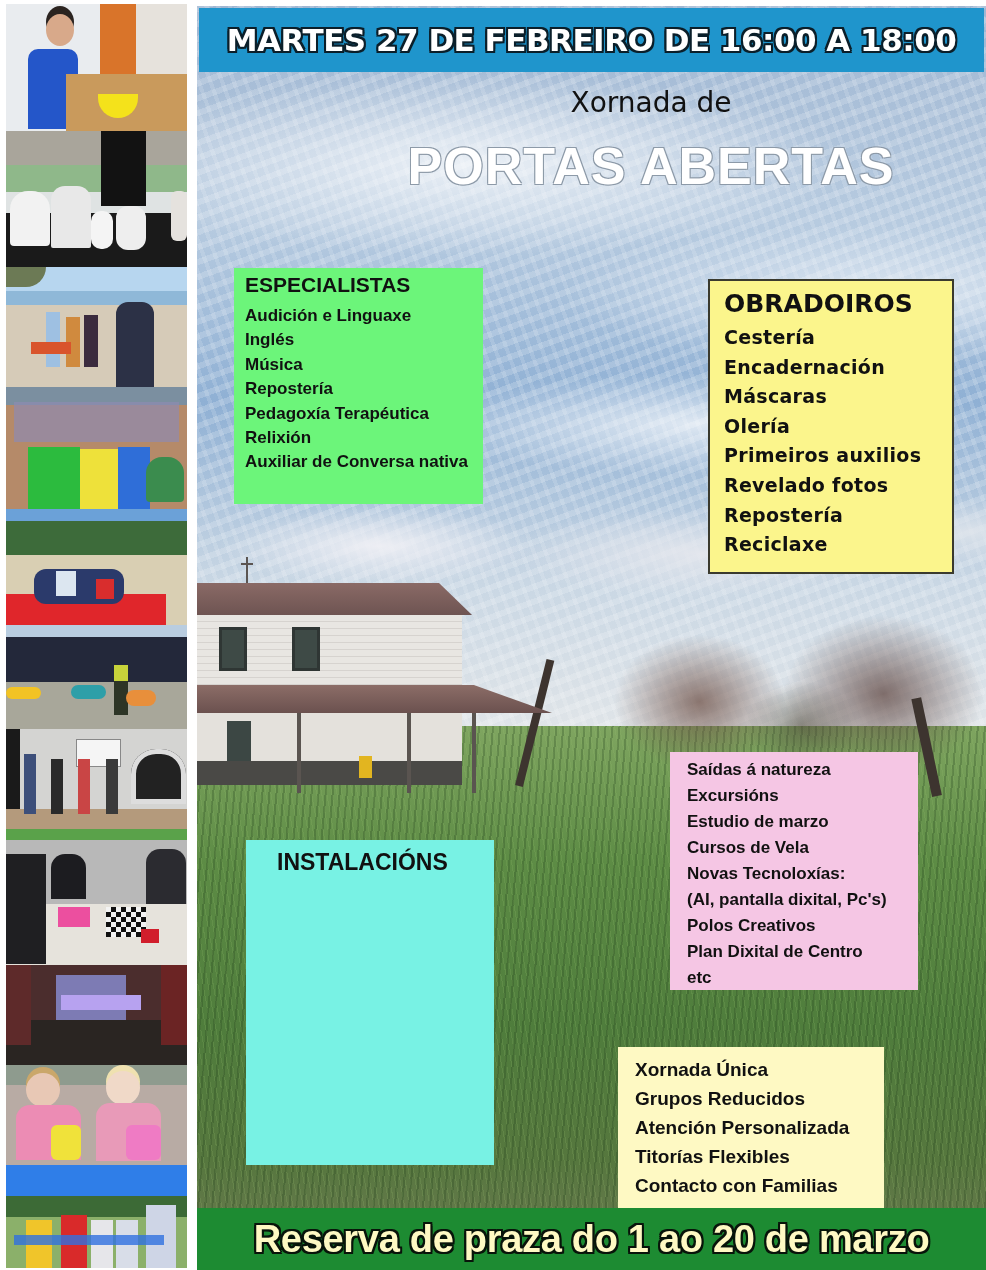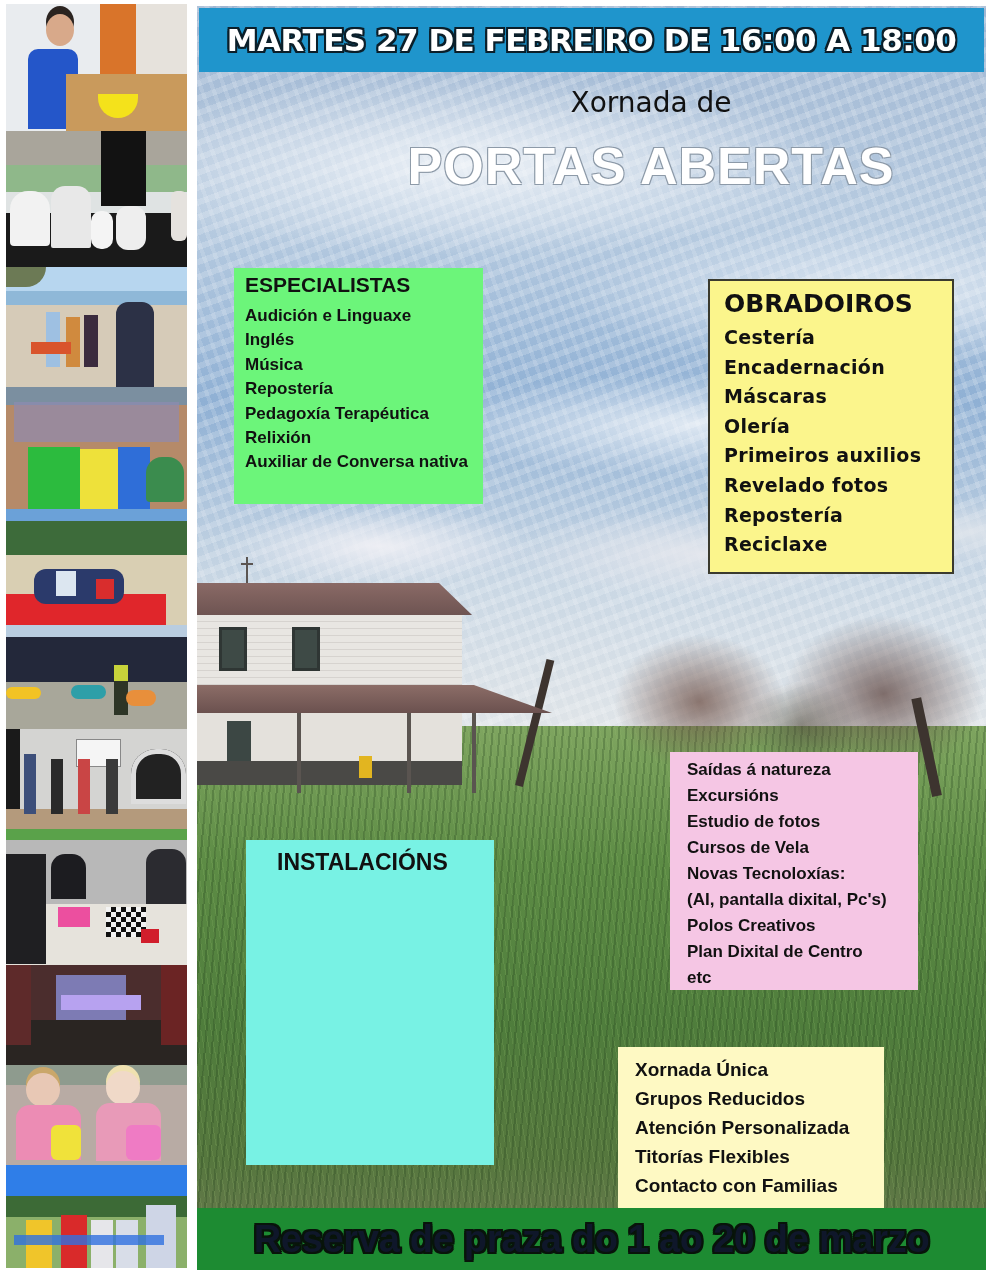--- a/index.html
+++ b/index.html
@@ -102,21 +102,21 @@
     .box-white { left: 421px; top: 1041px; width: 266px; height: 163px; background: #fef9c3; padding: 8px 8px 0 17px; font-family: "Liberation Sans", sans-serif; }
     .box-white li { font-size: 19px; line-height: 29px; }
 
     
     .bottom-bar {
       position: absolute; left: 0; top: 1202px; width: 789px; height: 62px;
       background: #1d8b32;
       display: flex; align-items: center; justify-content: center;
     }
     .bottom-bar span {
-      font-family: "Liberation Sans", sans-serif; font-weight: bold; font-size: 38px; color: #0f172a;
+      font-family: "Liberation Sans", sans-serif; font-weight: bold; font-size: 38px; color: #fef9c3;
       letter-spacing: -0.3px;
       text-shadow: -2px -2px 0 #08140a, 2px -2px 0 #08140a, -2px 2px 0 #08140a, 2px 2px 0 #08140a, 0 2px 0 #08140a, 0 -2px 0 #08140a, 2px 0 0 #08140a, -2px 0 0 #08140a;
     }
   </style>
 </head>
 <body>
 
 <div class="photo-strip">
 
   <div class="photo" style="top:0;height:127px;background:linear-gradient(90deg,#e9ecef 0 52%,#d9742a 52% 72%,#e6e2dc 72%);">
@@ -268,21 +268,21 @@
       <li>Revelado fotos</li>
       <li>Repostería</li>
       <li>Reciclaxe</li>
     </ul>
   </div>
 
   <div class="box box-pink">
     <ul>
       <li>Saídas á natureza</li>
       <li>Excursións</li>
-      <li>Estudio de fotos</li>
+      <li>Estudio de marzo</li>
       <li>Cursos de Vela</li>
       <li>Novas Tecnoloxías:</li>
       <li>(AI, pantalla dixital, Pc's)</li>
       <li>Polos Creativos</li>
       <li>Plan Dixital de Centro</li>
       <li>etc</li>
     </ul>
   </div>
 
   <div class="box box-cyan">

